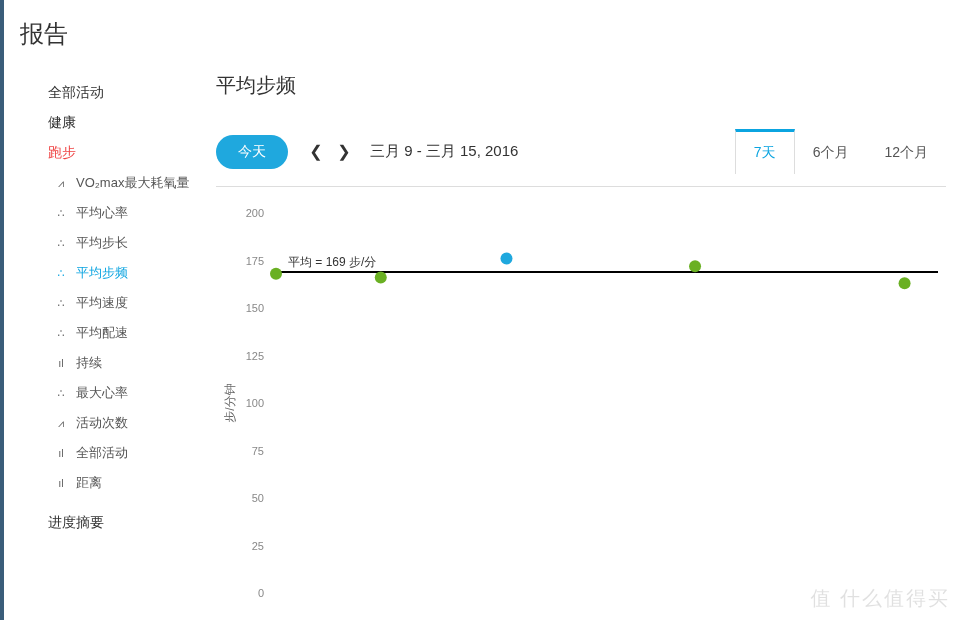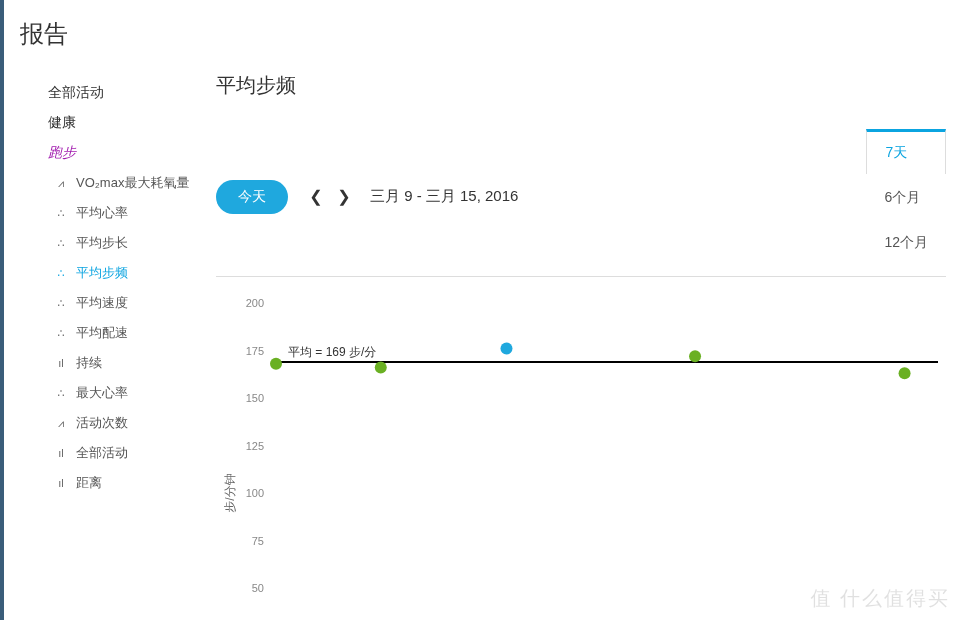--- a/index.html
+++ b/index.html
@@ -1,33 +1,33 @@
 <!DOCTYPE html>
 <html><head>
 <meta charset="utf-8">
 <style>
 * { margin: 0; padding: 0; box-sizing: border-box; }
 body { font-family: "Microsoft YaHei", Arial, sans-serif; background: #fff; width: 962px; height: 620px; overflow: hidden; position: relative; }
 .left-bar { position: absolute; left: 0; top: 0; width: 4px; height: 620px; background: #3a5d7a; }
 .page-title { position: absolute; left: 20px; top: 18px; font-size: 24px; color: #333; font-weight: 300; }
 .sidebar { position: absolute; left: 20px; top: 78px; width: 170px; margin-left: 28px; }
 .sidebar .link { display: block; font-size: 14px; color: #333; padding: 6px 0; cursor: pointer; }
-.sidebar .link.active { color: #a21caf; font-style: italic; }
+.sidebar .link.active { color: #ef4444; }
 .sidebar .sub { margin-left: 0; }
 .sidebar .sub .item { display: flex; align-items: center; font-size: 13px; color: #555; padding: 6px 0 6px 4px; cursor: pointer; }
 .sidebar .sub .item.active { color: #0ba4e0; }
 .sidebar .sub .item .ico { width: 18px; display: inline-flex; align-items: center; justify-content: center; margin-right: 6px; font-size: 11px; color: #666; }
 .sidebar .sub .item.active .ico { color: #0ba4e0; }
 .main { position: absolute; left: 216px; top: 72px; width: 730px; }
 .chart-title { font-size: 20px; color: #333; font-weight: 300; margin-bottom: 30px; }
 .controls { display: flex; align-items: center; border-bottom: 1px solid #ddd; padding-bottom: 12px; }
 .today-btn { background: #1fa8de; color: #fff; border: none; border-radius: 18px; padding: 8px 22px; font-size: 14px; cursor: pointer; margin-right: 14px; }
 .nav-arrow { width: 24px; height: 24px; display: inline-flex; align-items: center; justify-content: center; font-size: 16px; color: #333; cursor: pointer; margin: 0 2px; }
 .date-range { font-size: 15px; color: #333; margin-left: 12px; }
-.tabs { margin-left: auto; display: flex; flex-direction: column; }
+.tabs { margin-left: auto; display: flex; }
 .tab { padding: 12px 18px; font-size: 14px; color: #555; cursor: pointer; border-top: 3px solid transparent; }
 .tab.active { color: #0ba4e0; border-top: 3px solid #0ba4e0; border-left: 1px solid #ddd; border-right: 1px solid #ddd; background: #fff; }
 .chart-area { position: relative; height: 420px; margin-top: 16px; }
 .chart-area svg { position: absolute; left: 0; top: 0; }
 .watermark { position: absolute; right: 12px; bottom: 8px; font-size: 20px; color: rgba(0,0,0,0.12); letter-spacing: 2px; pointer-events: none; }
 </style>
 </head>
 <body>
 
 <div class="left-bar"></div>
@@ -78,20 +78,21 @@
       </div>
       <div class="item">
         <span class="ico">ıl</span>
         <span>全部活动</span>
       </div>
       <div class="item">
         <span class="ico">ıl</span>
         <span>距离</span>
       </div>
     </div>
+  <div class="link" style="margin-top:10px">进度摘要</div>
 </div>
 
 <div class="main">
   <div class="chart-title">平均步频</div>
   <div class="controls">
     <button class="today-btn">今天</button>
     <span class="nav-arrow">❮</span>
     <span class="nav-arrow">❯</span>
     <span class="date-range">三月 9 - 三月 15, 2016</span>
     <div class="tabs" id="tabs">

